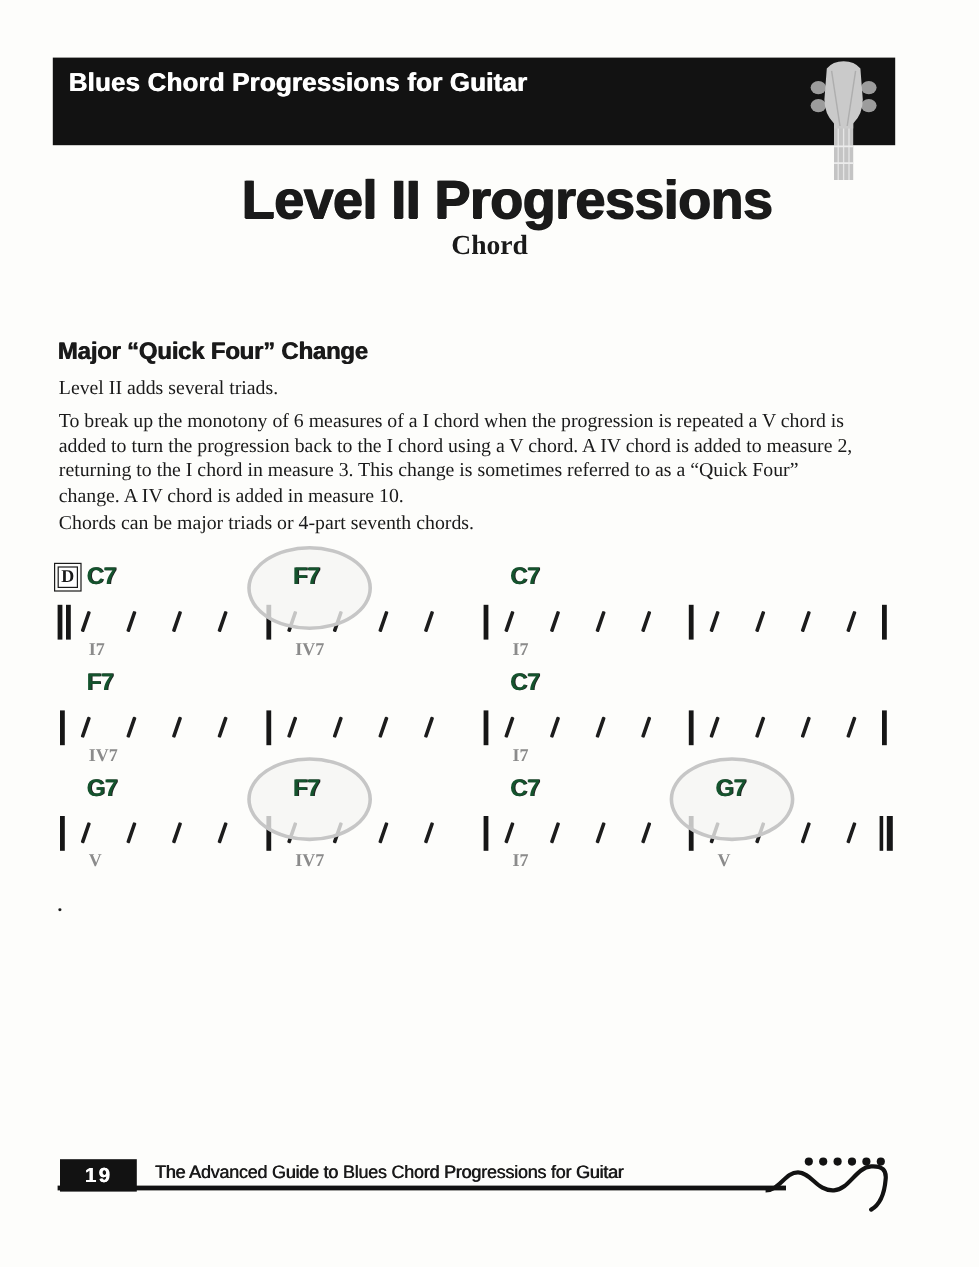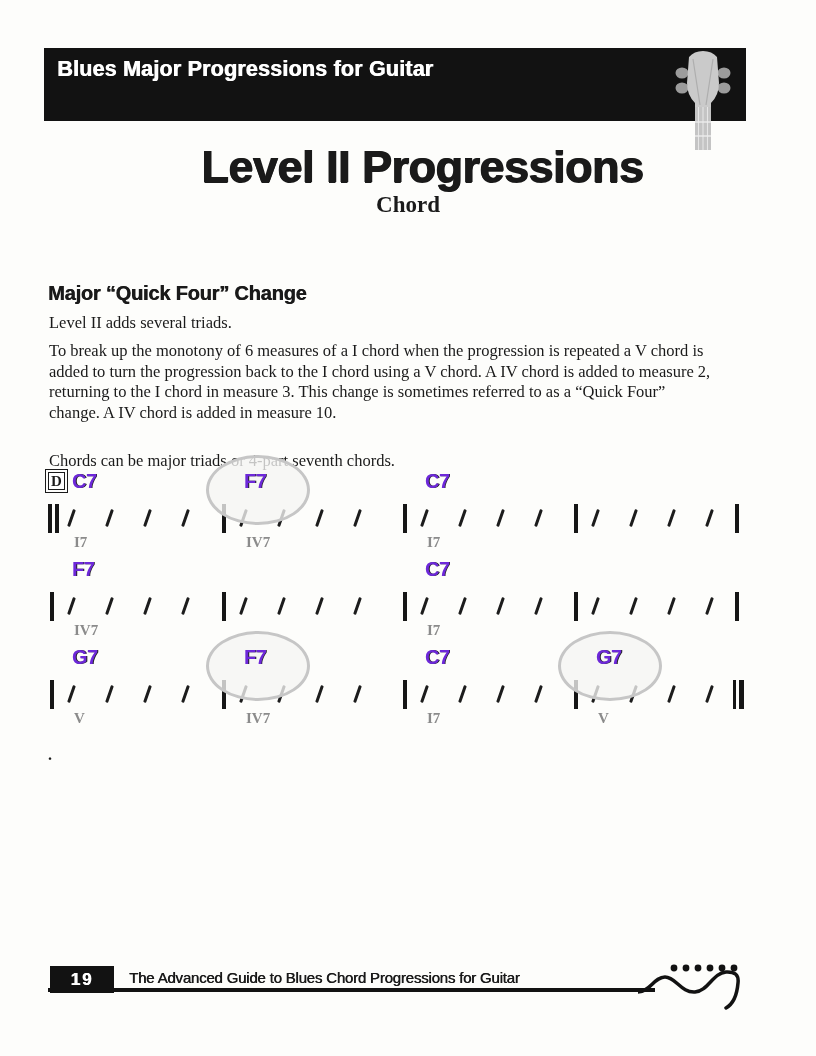--- a/index.html
+++ b/index.html
@@ -29,27 +29,27 @@
   }
   
   .section-heading{
     left:48px;top:282px;font-size:20px;font-weight:bold;
     text-shadow:.6px 0 0 #1a1a1a;letter-spacing:-.2px;
   }
   .body-para{
     left:49px;width:664px;margin:0;
     font-family:"Liberation Serif",serif;font-size:16.5px;line-height:20.5px;
   }
-  .p0{top:313px;} .p1{top:341px;} .p2{top:426px;margin-top:25px;}
+  .p0{top:313px;} .p1{top:341px;} .p2{top:426px;}
   
   #chart{left:48px;top:455px;width:700px;height:300px;}
   .barline{position:absolute;background:#161616;height:29px;}
   .slash{position:absolute;width:3px;height:18px;background:#1c1c1c;
          transform:rotate(19deg);border-radius:1px;z-index:1;}
-  .chord-label{position:absolute;font-size:20px;font-weight:bold;color:#6d28d9;
+  .chord-label{position:absolute;font-size:20px;font-weight:bold;color:#14532d;
          letter-spacing:-.5px;text-shadow:.9px 0 0 #222;z-index:3;white-space:nowrap;}
   .numeral{position:absolute;font-family:"Liberation Serif",serif;
          font-size:15px;font-weight:bold;color:#8b8b8b;z-index:1;}
   .hl-ellipse{position:absolute;width:104px;height:70px;border-radius:50%;
          border:3px solid #c6c6c6;background:rgba(245,245,243,.78);
          box-sizing:border-box;z-index:2;}
   .rehearsal-box{position:absolute;left:0;width:15px;height:16px;
          border:1.4px solid #1a1a1a;outline:1.4px solid #1a1a1a;outline-offset:2px;
          font-family:"Liberation Serif",serif;font-size:15px;font-weight:bold;
          text-align:center;line-height:16px;background:#fff;}
@@ -61,21 +61,21 @@
          color:#fff;font-size:17px;font-weight:bold;text-align:center;
          line-height:27px;letter-spacing:2px;text-shadow:.6px 0 0 #fff;}
   .footer-title{left:129px;top:969px;font-size:15px;font-weight:normal;
          letter-spacing:-.2px;text-shadow:.5px 0 0 #1a1a1a;white-space:nowrap;}
   .footer-guitar{left:638px;top:952px;}
 </style>
 </head>
 <body>
 
 <div class="abs header-bar"></div>
-<div class="abs header-title">Blues Major Progressions for Guitar</div>
+<div class="abs header-title">Blues Chord Progressions for Guitar</div>
 <div class="abs headstock">
   <svg width="58" height="100" viewBox="0 0 58 100">
     <ellipse cx="8" cy="23" rx="6.5" ry="5.5" fill="#9c9c9c"></ellipse>
     <ellipse cx="8" cy="38" rx="6.5" ry="5.5" fill="#9c9c9c"></ellipse>
     <ellipse cx="50" cy="23" rx="6.5" ry="5.5" fill="#9c9c9c"></ellipse>
     <ellipse cx="50" cy="38" rx="6.5" ry="5.5" fill="#9c9c9c"></ellipse>
     <rect x="21" y="50" width="16" height="50" fill="#c4c4c4"></rect>
     <path d="M15 7 Q20 1 29 1 Q38 1 43 7 L45 33 Q45 45 37 53 L37 57 L21 57 L21 53 Q13 45 13 33 Z" fill="#cacaca"></path>
     <path d="M19 9 L26 55" stroke="#aeaeae" stroke-width="1.2" fill="none"></path>
     <path d="M39 9 L32 55" stroke="#aeaeae" stroke-width="1.2" fill="none"></path>

